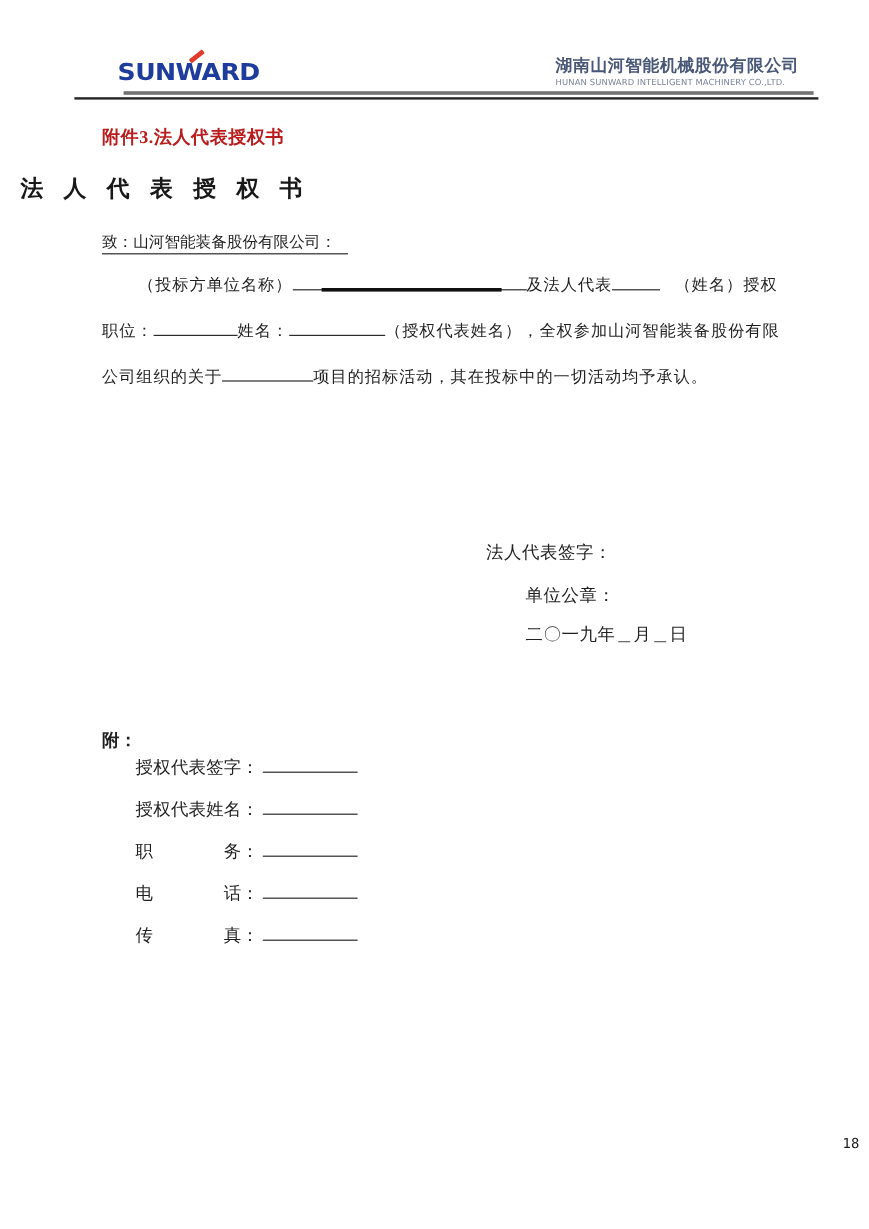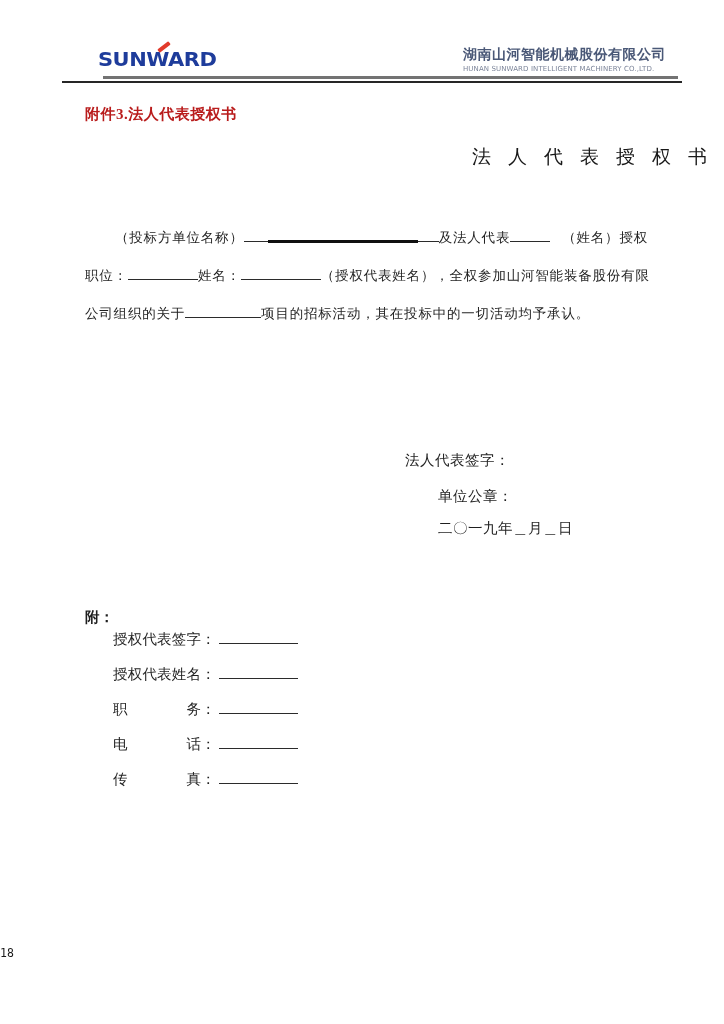--- a/index.html
+++ b/index.html
@@ -43,22 +43,22 @@
   .rule-gray { position:absolute; left:103px; right:46px; top:76px; height:3px; background:var(--rule-gray,#737373); }
   .rule-dark { position:absolute; left:62px;  right:42px; top:81px; height:2px; background:var(--rule-dark,#262626); }
 
   
   .heading {
     position:absolute; left:85px; top:105px;
     font-size:15px; font-weight:bold; color:#b91c1c; letter-spacing:0.5px;
   }
   .title {
     position:absolute; left:0; top:144px; width:724px;
-    text-align:right; font-size:19px; font-weight:normal; color:#181818;
-    letter-spacing:17px; padding-left:33px; white-space:nowrap;
+    text-align:left; font-size:19px; font-weight:bold; color:#181818;
+    letter-spacing:17px; padding-left:17px; white-space:nowrap;
   }
   .salutation { position:absolute; left:85px; top:193px; font-size:13px; }
   .salutation .u { border-bottom:1.5px solid #2b2b2b; padding-right:10px; padding-bottom:2px; }
 
   .p { position:absolute; left:85px; font-size:13.5px; letter-spacing:0.8px; white-space:nowrap; }
   .p1 { top:229px; padding-left:30px; }
   .p2 { top:267px; }
   .p3 { top:305px; }
 
   .blank {
@@ -84,21 +84,21 @@
   .alabel {
     display:inline-block; width:88px;
     text-align:justify; text-align-last:justify;
   }
   .ablank {
     display:inline-block; width:79px; height:13px;
     border-bottom:1.2px solid #2b2b2b; margin-left:3px;
   }
 
   .page-number {
-    position:absolute; left:0; top:946px; width:716px; text-align:left;
+    position:absolute; left:0; top:946px; width:716px; text-align:right;
     font-family:"DejaVu Sans Mono","Liberation Mono",monospace;
     font-size:11.5px; color:#1a1a1a;
   }
 </style>
 </head>
 <body>
 
 <div class="page">
 
   <div class="logo">
@@ -108,20 +108,23 @@
   <div class="company">
     <div class="company-cn">湖南山河智能机械股份有限公司</div>
     <div class="company-en">HUNAN SUNWARD INTELLIGENT MACHINERY CO.,LTD.</div>
   </div>
   <div class="rule-gray"></div>
   <div class="rule-dark"></div>
 
   <div class="heading">附件3.法人代表授权书</div>
   <div class="title">法人代表授权书</div>
 
+  <div class="salutation">
+    <span class="u">致：山河智能装备股份有限公司：</span>
+  </div>
 
   <div class="p p1">
     <span>（投标方单位名称）</span><span class="blank b1"><span class="b1-thick"></span></span><span>及法人代表</span><span class="blank b2"></span><span>（姓名）授权</span>
   </div>
 
   <div class="p p2">
     <span>职位：</span><span class="blank b3"></span><span>姓名：</span><span class="blank b4"></span><span>（授权代表姓名），全权参加山河智能装备股份有限</span>
   </div>
 
   <div class="p p3">

